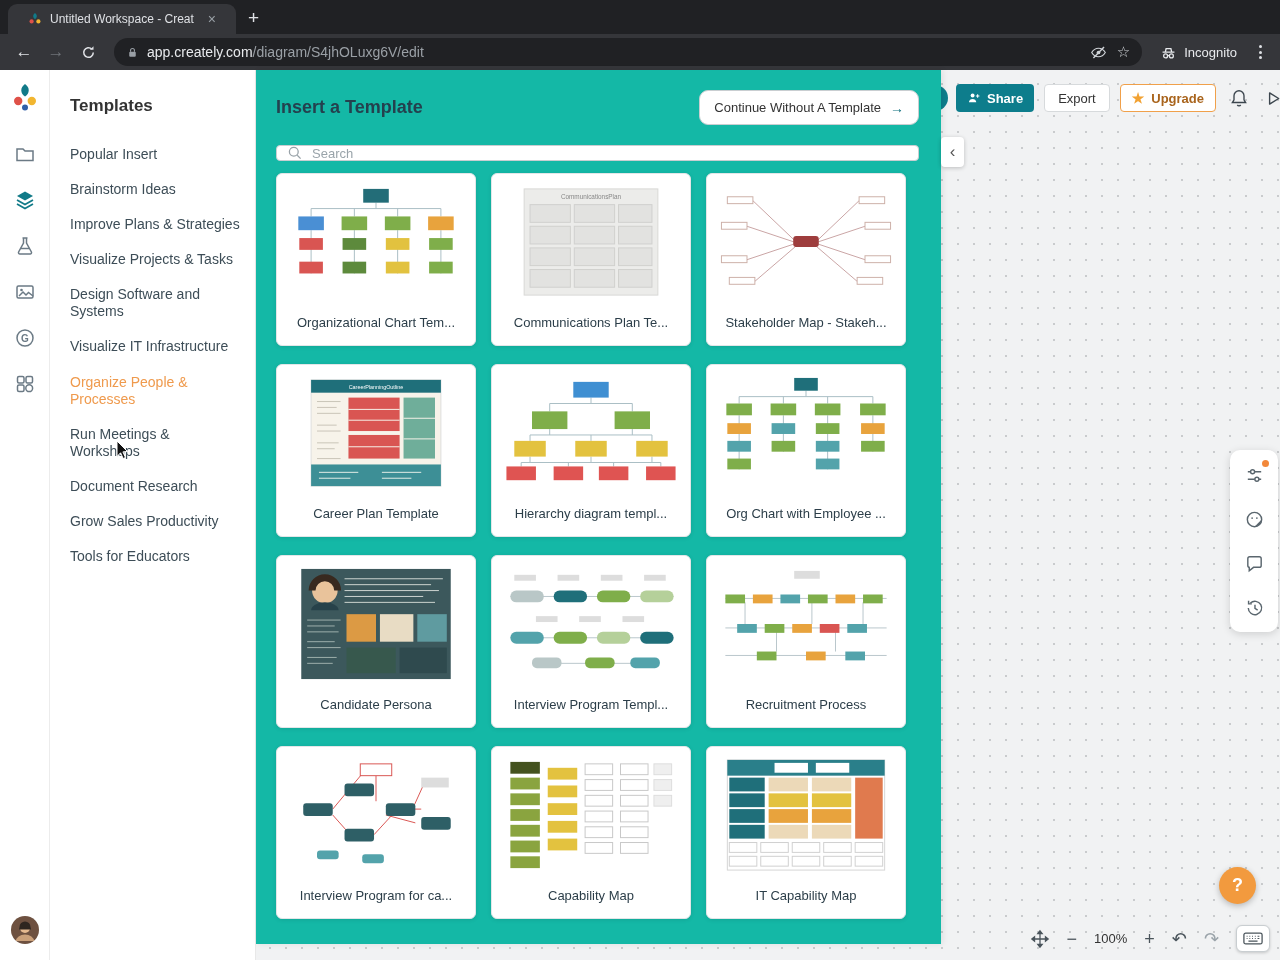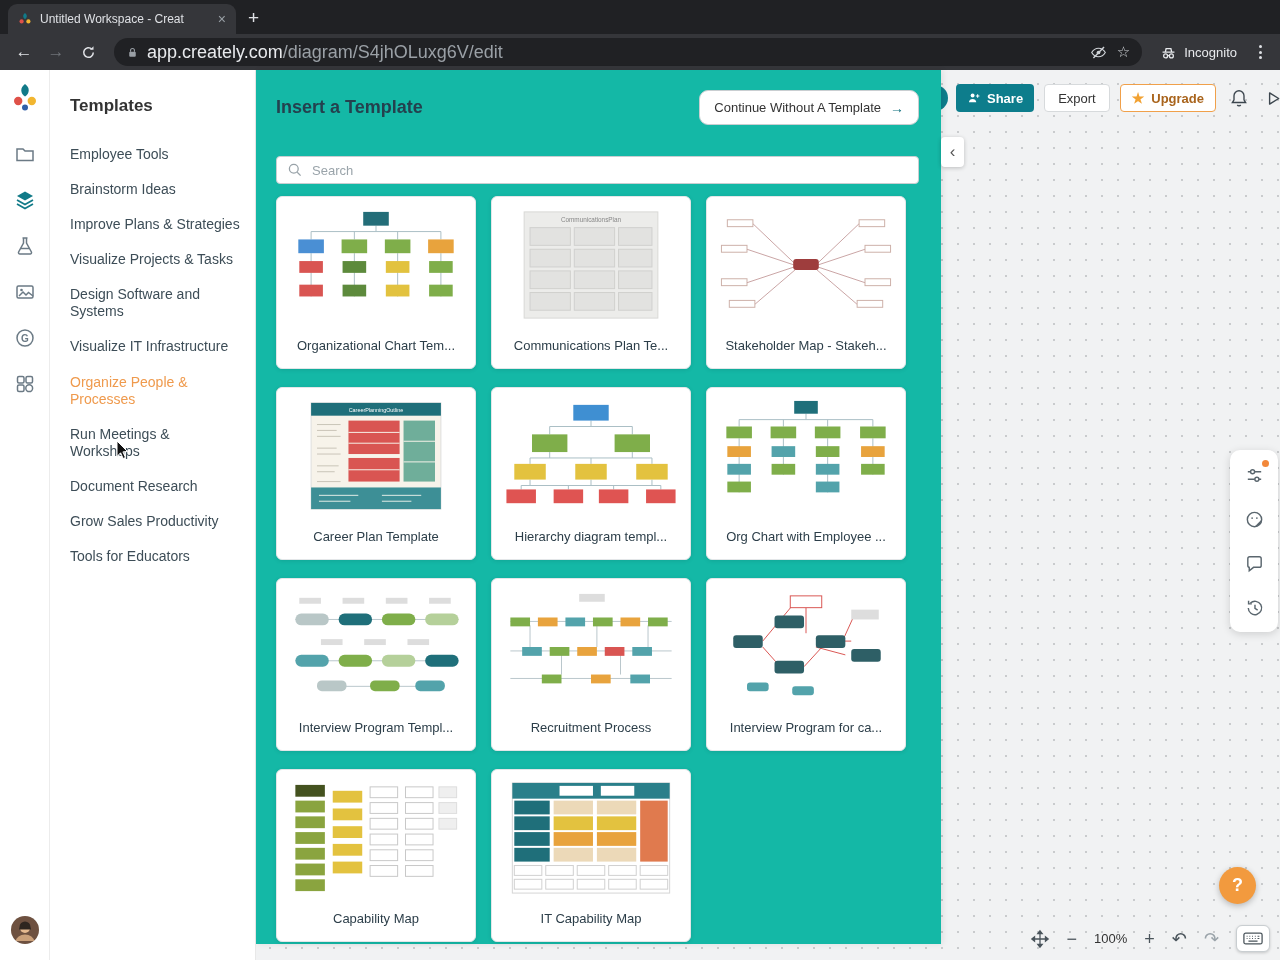--- a/index.html
+++ b/index.html
@@ -1,29 +1,29 @@
 <!DOCTYPE html>
 <html><head>
 <meta charset="utf-8">
 <style>
   *{box-sizing:border-box;margin:0;padding:0}
   html,body{width:1280px;height:960px;overflow:hidden}
   body{font-family:"Liberation Sans",sans-serif;background:#fff;position:relative}
 
   
   .tabstrip{height:34px;background:#202124;display:flex;align-items:flex-end;padding-left:8px}
-  .tab{width:228px;height:30px;background:#35363a;border-radius:9px 9px 0 0;display:flex;align-items:center;gap:8px;padding:0 10px;color:#dfe1e5;font-size:12px}
+  .tab{width:228px;height:30px;background:#35363a;border-radius:9px 9px 0 0;display:flex;align-items:center;gap:8px;padding:0 20px;color:#dfe1e5;font-size:12px}
   .tab-title{flex:1;white-space:nowrap;overflow:hidden;text-overflow:ellipsis}
   .tab-close{color:#9aa0a6;font-size:14px;line-height:1;cursor:default}
   .newtab-btn{color:#dfe1e5;font-size:19px;margin:0 0 5px 12px;cursor:default}
   .toolbar{height:36px;background:#35363a;display:flex;align-items:center;padding:0 10px;gap:4px}
   .nav-icon{width:28px;height:28px;display:flex;align-items:center;justify-content:center;color:#dfe1e5;font-size:17px;border-radius:50%}
   .nav-icon.disabled{color:#6f7378}
   .omnibox{flex:1;height:28px;background:#202124;border-radius:14px;display:flex;align-items:center;padding:0 12px;margin:0 8px;gap:8px}
-  .omni-url{flex:1;font-size:18px;color:#e8eaed;white-space:nowrap;overflow:hidden}
+  .omni-url{flex:1;font-size:14px;color:#e8eaed;white-space:nowrap;overflow:hidden}
   .omni-url .path{color:#9aa0a6}
   .omni-right{display:flex;align-items:center;gap:10px}
   .star-icon{color:#cfd3d7;font-size:15px}
   .incog-chip{display:flex;align-items:center;gap:7px;color:#e8eaed;font-size:13px;padding:0 10px 0 6px}
   .kebab{display:flex;flex-direction:column;gap:2.5px;padding:0 8px}
   .kebab i{width:3px;height:3px;border-radius:50%;background:#dfe1e5}
 
   
   .app{position:relative;width:1280px;height:890px;background:#f1f2f3}
   .canvas-dots{position:absolute;inset:0;background:#f1f2f3;background-image:radial-gradient(#c9cbcd 1px,transparent 1.3px);background-size:16px 16px;background-position:6px 6px;z-index:0}
@@ -39,21 +39,21 @@
   .tpl-title{font-size:17px;font-weight:700;color:#333;margin-bottom:30px}
   .tpl-item{font-size:14px;color:#3d4d57;margin-bottom:18px;line-height:1.22;cursor:pointer}
   .tpl-item.active{color:#ef9a4d}
 
   
   .gallery{position:absolute;left:256px;top:0;width:685px;height:874px;background:#14b8a6;padding:20px 22px 0 20px;z-index:2;box-shadow:2px 0 6px rgba(0,0,0,.08)}
   .gal-head{display:flex;align-items:center;justify-content:space-between}
   .gal-title{font-size:18px;font-weight:700;color:#24414e}
   .continue-btn{display:flex;align-items:center;gap:9px;border:1px solid #c9ced1;border-radius:9px;background:#fff;padding:9px 14px;font-size:13px;color:#333;font-family:inherit;cursor:pointer}
   .continue-arrow{color:#0d6f7d;font-size:14px;line-height:1}
-  .search-wrap{margin-top:31px;height:28px;border:1px solid #c9ced1;border-radius:4px;display:flex;align-items:center;padding:0 10px;gap:9px;background:#fff}
+  .search-wrap{margin-top:20px;height:16px;border:1px solid #c9ced1;border-radius:4px;display:flex;align-items:center;padding:0 10px;gap:9px;background:#fff}
   .search-input{border:0;outline:0;flex:1;font-size:13px;color:#333;font-family:inherit;background:transparent}
   .search-input::placeholder{color:#9aa4aa}
   .card-grid{margin-top:12px;display:grid;grid-template-columns:repeat(3,200px);gap:18px 15px}
   .card{width:200px;height:173px;background:#fff;border:1px solid #e3e6e8;border-radius:6px;box-shadow:0 1px 4px rgba(0,0,0,.10);display:flex;flex-direction:column;align-items:center;padding:8px 8px 0;cursor:pointer}
   .thumb{width:182px;height:120px;display:flex;align-items:center;justify-content:center;overflow:hidden}
   .thumb svg{width:182px;height:118px}
   .card-label{height:41px;display:flex;align-items:center;font-size:13px;color:#2c3e49;white-space:nowrap;overflow:hidden}
 
   
   .canvas-topbar{position:absolute;left:922px;top:14px;display:flex;align-items:center;z-index:1}
@@ -290,21 +290,21 @@
           <circle cx="14" cy="14" r="14" fill="#6e5140"></circle>
           <circle cx="14" cy="12" r="5" fill="#e5b98f"></circle>
           <path d="M5 25a9 6.5 0 0 1 18 0z" fill="#caa07a"></path>
           <path d="M8.5 11a5.5 5.5 0 0 1 11 0l.6 2.5H8z" fill="#2e2620"></path>
         </svg>
     </span>
   </div>
 
   <div class="tpl-panel">
     <div class="tpl-title">Templates</div>
-    <div class="tpl-item">Employee Tools</div>
+    <div class="tpl-item">Popular Insert</div>
     <div class="tpl-item">Brainstorm Ideas</div>
     <div class="tpl-item">Improve Plans &amp; Strategies</div>
     <div class="tpl-item">Visualize Projects &amp; Tasks</div>
     <div class="tpl-item">Design Software and Systems</div>
     <div class="tpl-item">Visualize IT Infrastructure</div>
     <div class="tpl-item active">Organize People &amp; Processes</div>
     <div class="tpl-item">Run Meetings &amp; Workshops</div>
     <div class="tpl-item">Document Research</div>
     <div class="tpl-item">Grow Sales Productivity</div>
     <div class="tpl-item">Tools for Educators</div>
@@ -469,20 +469,42 @@
               <rect x="55" y="68" width="24" height="11" fill="#7fae4a"></rect>
               <rect x="100" y="68" width="24" height="11" fill="#53a3ab"></rect>
               <rect x="146" y="68" width="24" height="11" fill="#7fae4a"></rect>
             <rect x="10" y="86" width="24" height="11" fill="#7fae4a"></rect>
               <rect x="100" y="86" width="24" height="11" fill="#53a3ab"></rect>
           </svg>
         </div>
         <div class="card-label">Org Chart with Employee ...</div>
       </div>
 
+      <div class="card">
+        <div class="thumb">
+          <svg viewBox="0 0 180 120">
+            <rect x="14" y="4" width="152" height="112" fill="#3c585c"></rect>
+            <circle cx="38" cy="26" r="13" fill="#e9c39b"></circle>
+            <path d="M25 26a13 13 0 0 1 26 0" stroke="#38291f" stroke-width="7" fill="none"></path>
+            <path d="M24 46a14 8 0 0 1 28 0z" fill="#27424a"></path>
+            <g stroke="#cfd6d2" stroke-width="1">
+                <path d="M58 14h100M58 20h88M58 26h96M58 32h80M58 38h92"></path>
+              </g>
+            <g stroke="#9fb0ac" stroke-width="1">
+                <path d="M20 56h34M20 62h28M20 68h32M20 78h28M20 84h34M20 94h30M20 100h26"></path>
+              </g>
+            <rect x="60" y="50" width="30" height="28" fill="#dc9a44"></rect>
+            <rect x="94" y="50" width="34" height="28" fill="#e8dcc4"></rect>
+            <rect x="132" y="50" width="30" height="28" fill="#5f9ba0"></rect>
+            <rect x="60" y="84" width="50" height="26" fill="#37584d"></rect>
+            <rect x="114" y="84" width="48" height="26" fill="#2f4a4e"></rect>
+          </svg>
+        </div>
+        <div class="card-label">Candidate Persona</div>
+      </div>
 
       <div class="card">
         <div class="thumb">
           <svg viewBox="0 0 180 120">
             <g fill="#ddd">
                 <rect x="12" y="10" width="22" height="6"></rect>
                 <rect x="56" y="10" width="22" height="6"></rect>
                 <rect x="100" y="10" width="22" height="6"></rect>
                 <rect x="144" y="10" width="22" height="6"></rect>
               </g>

